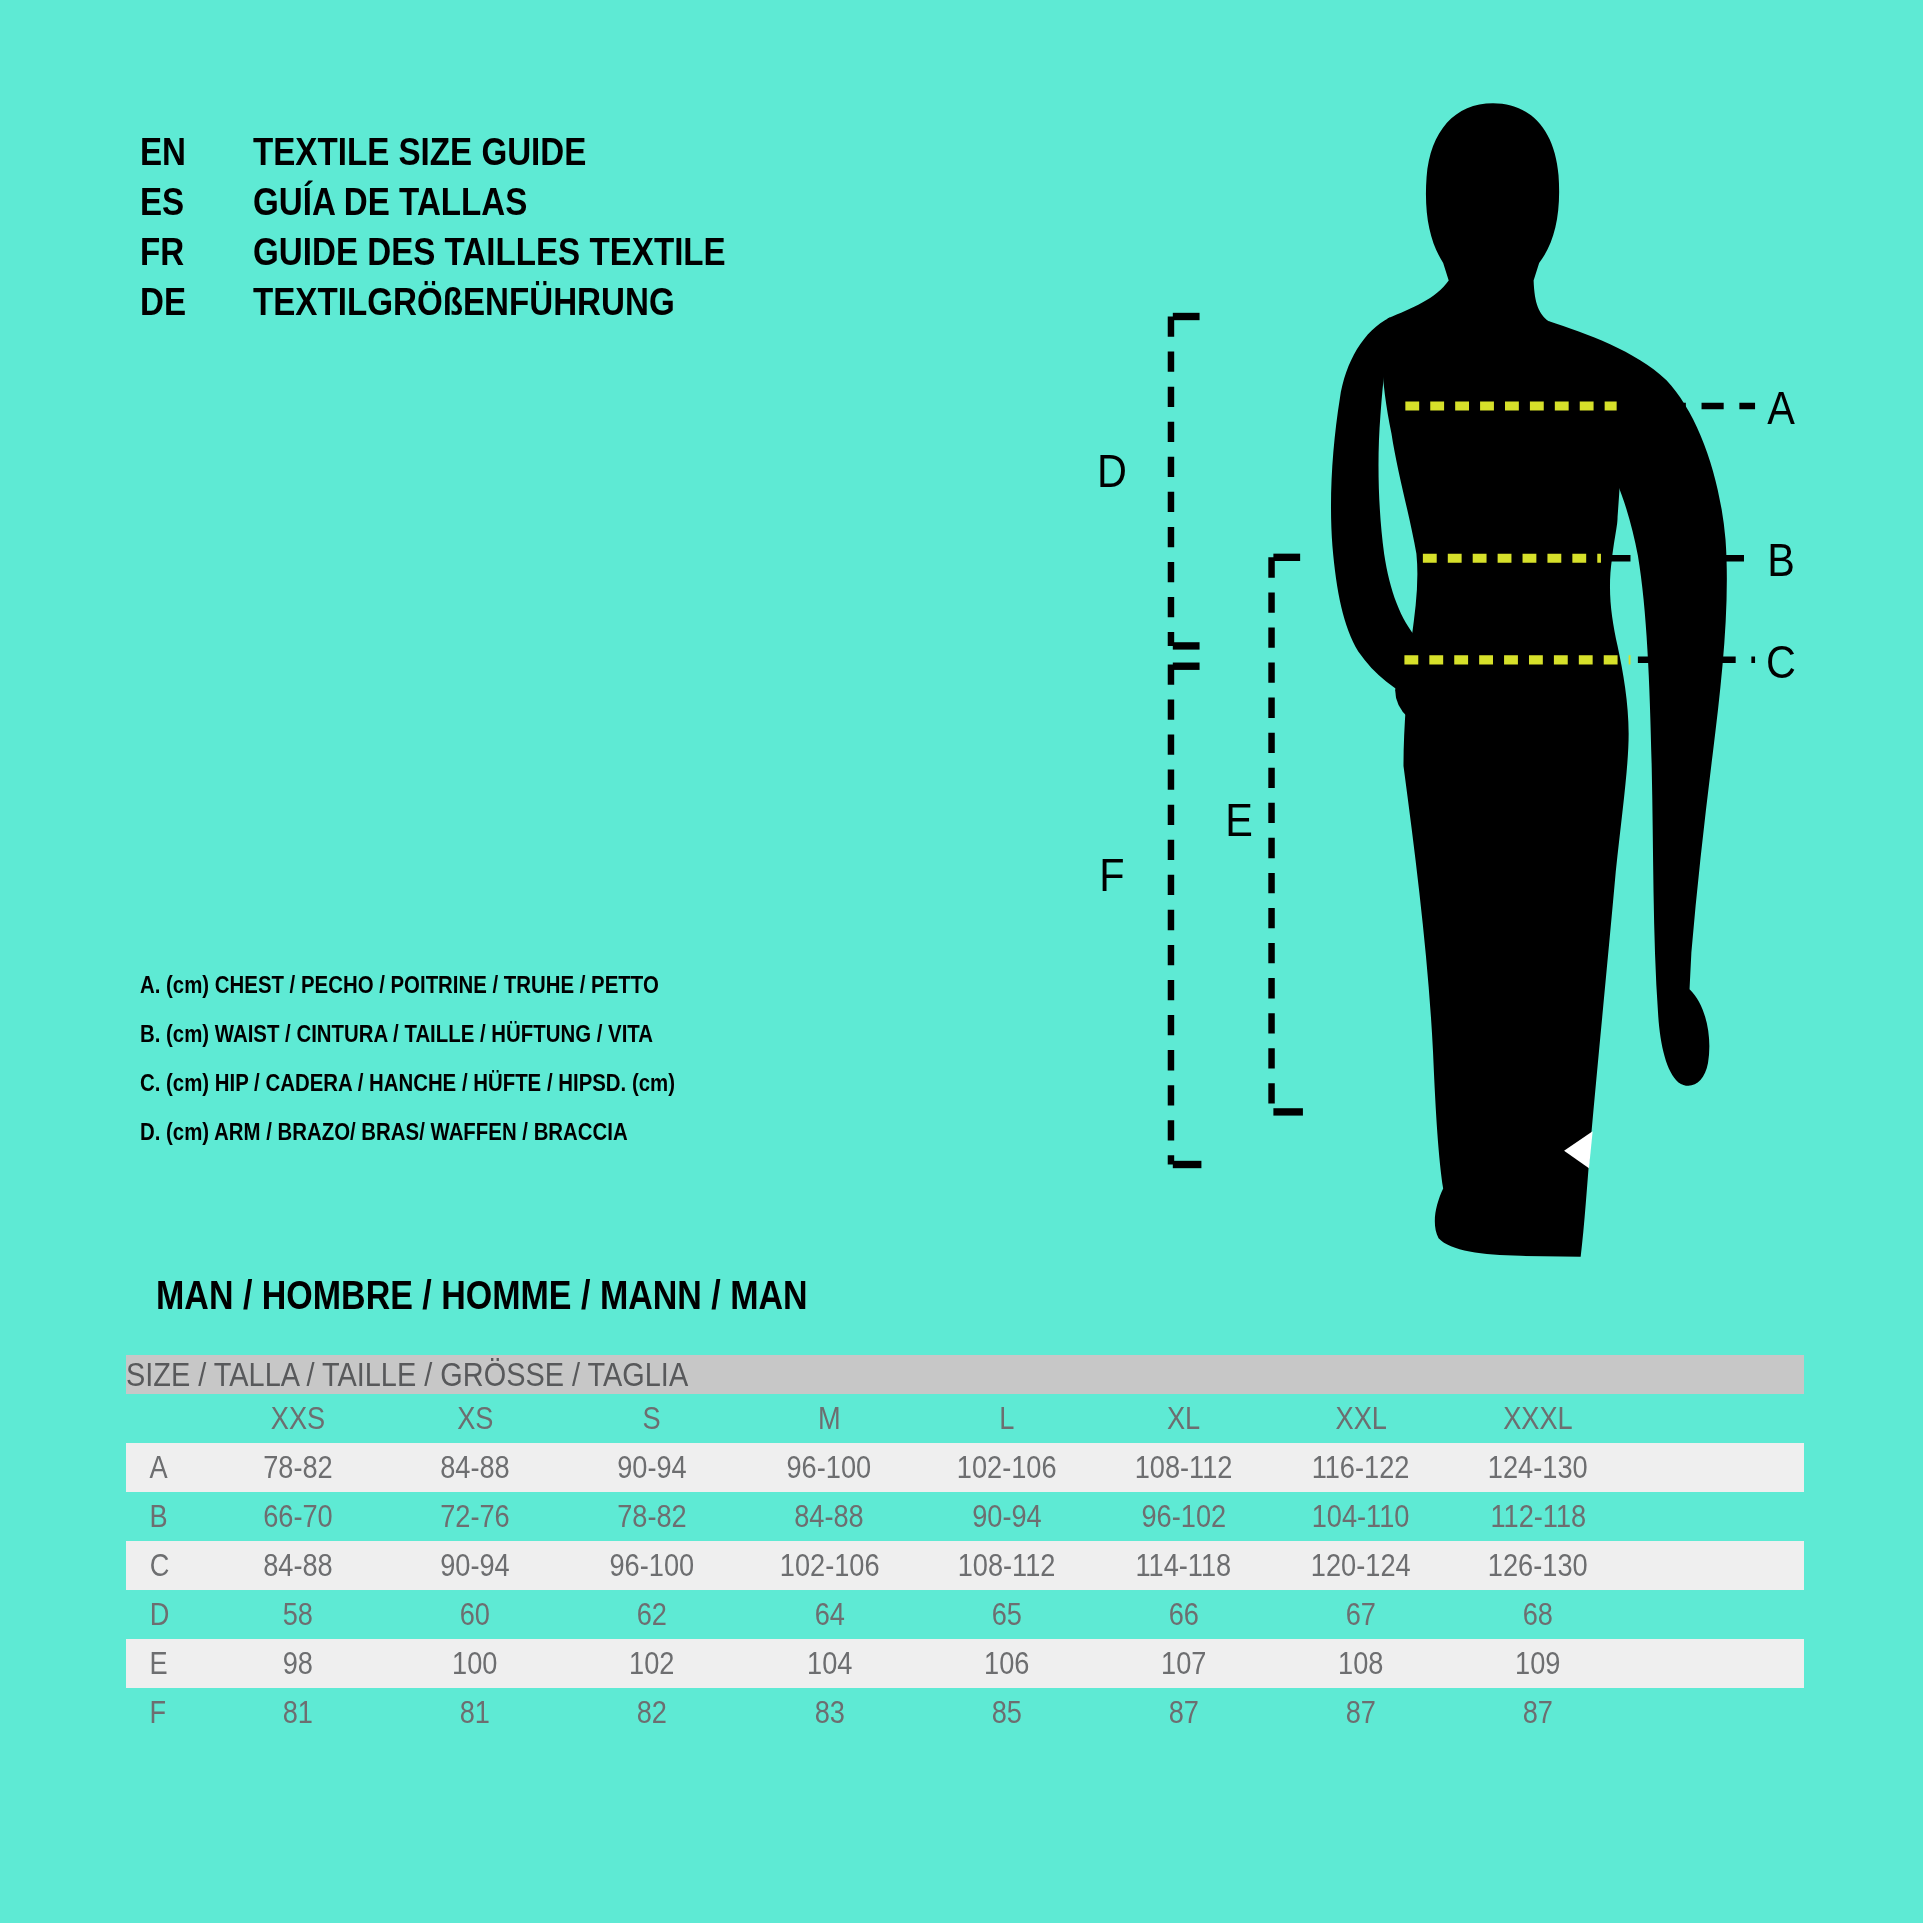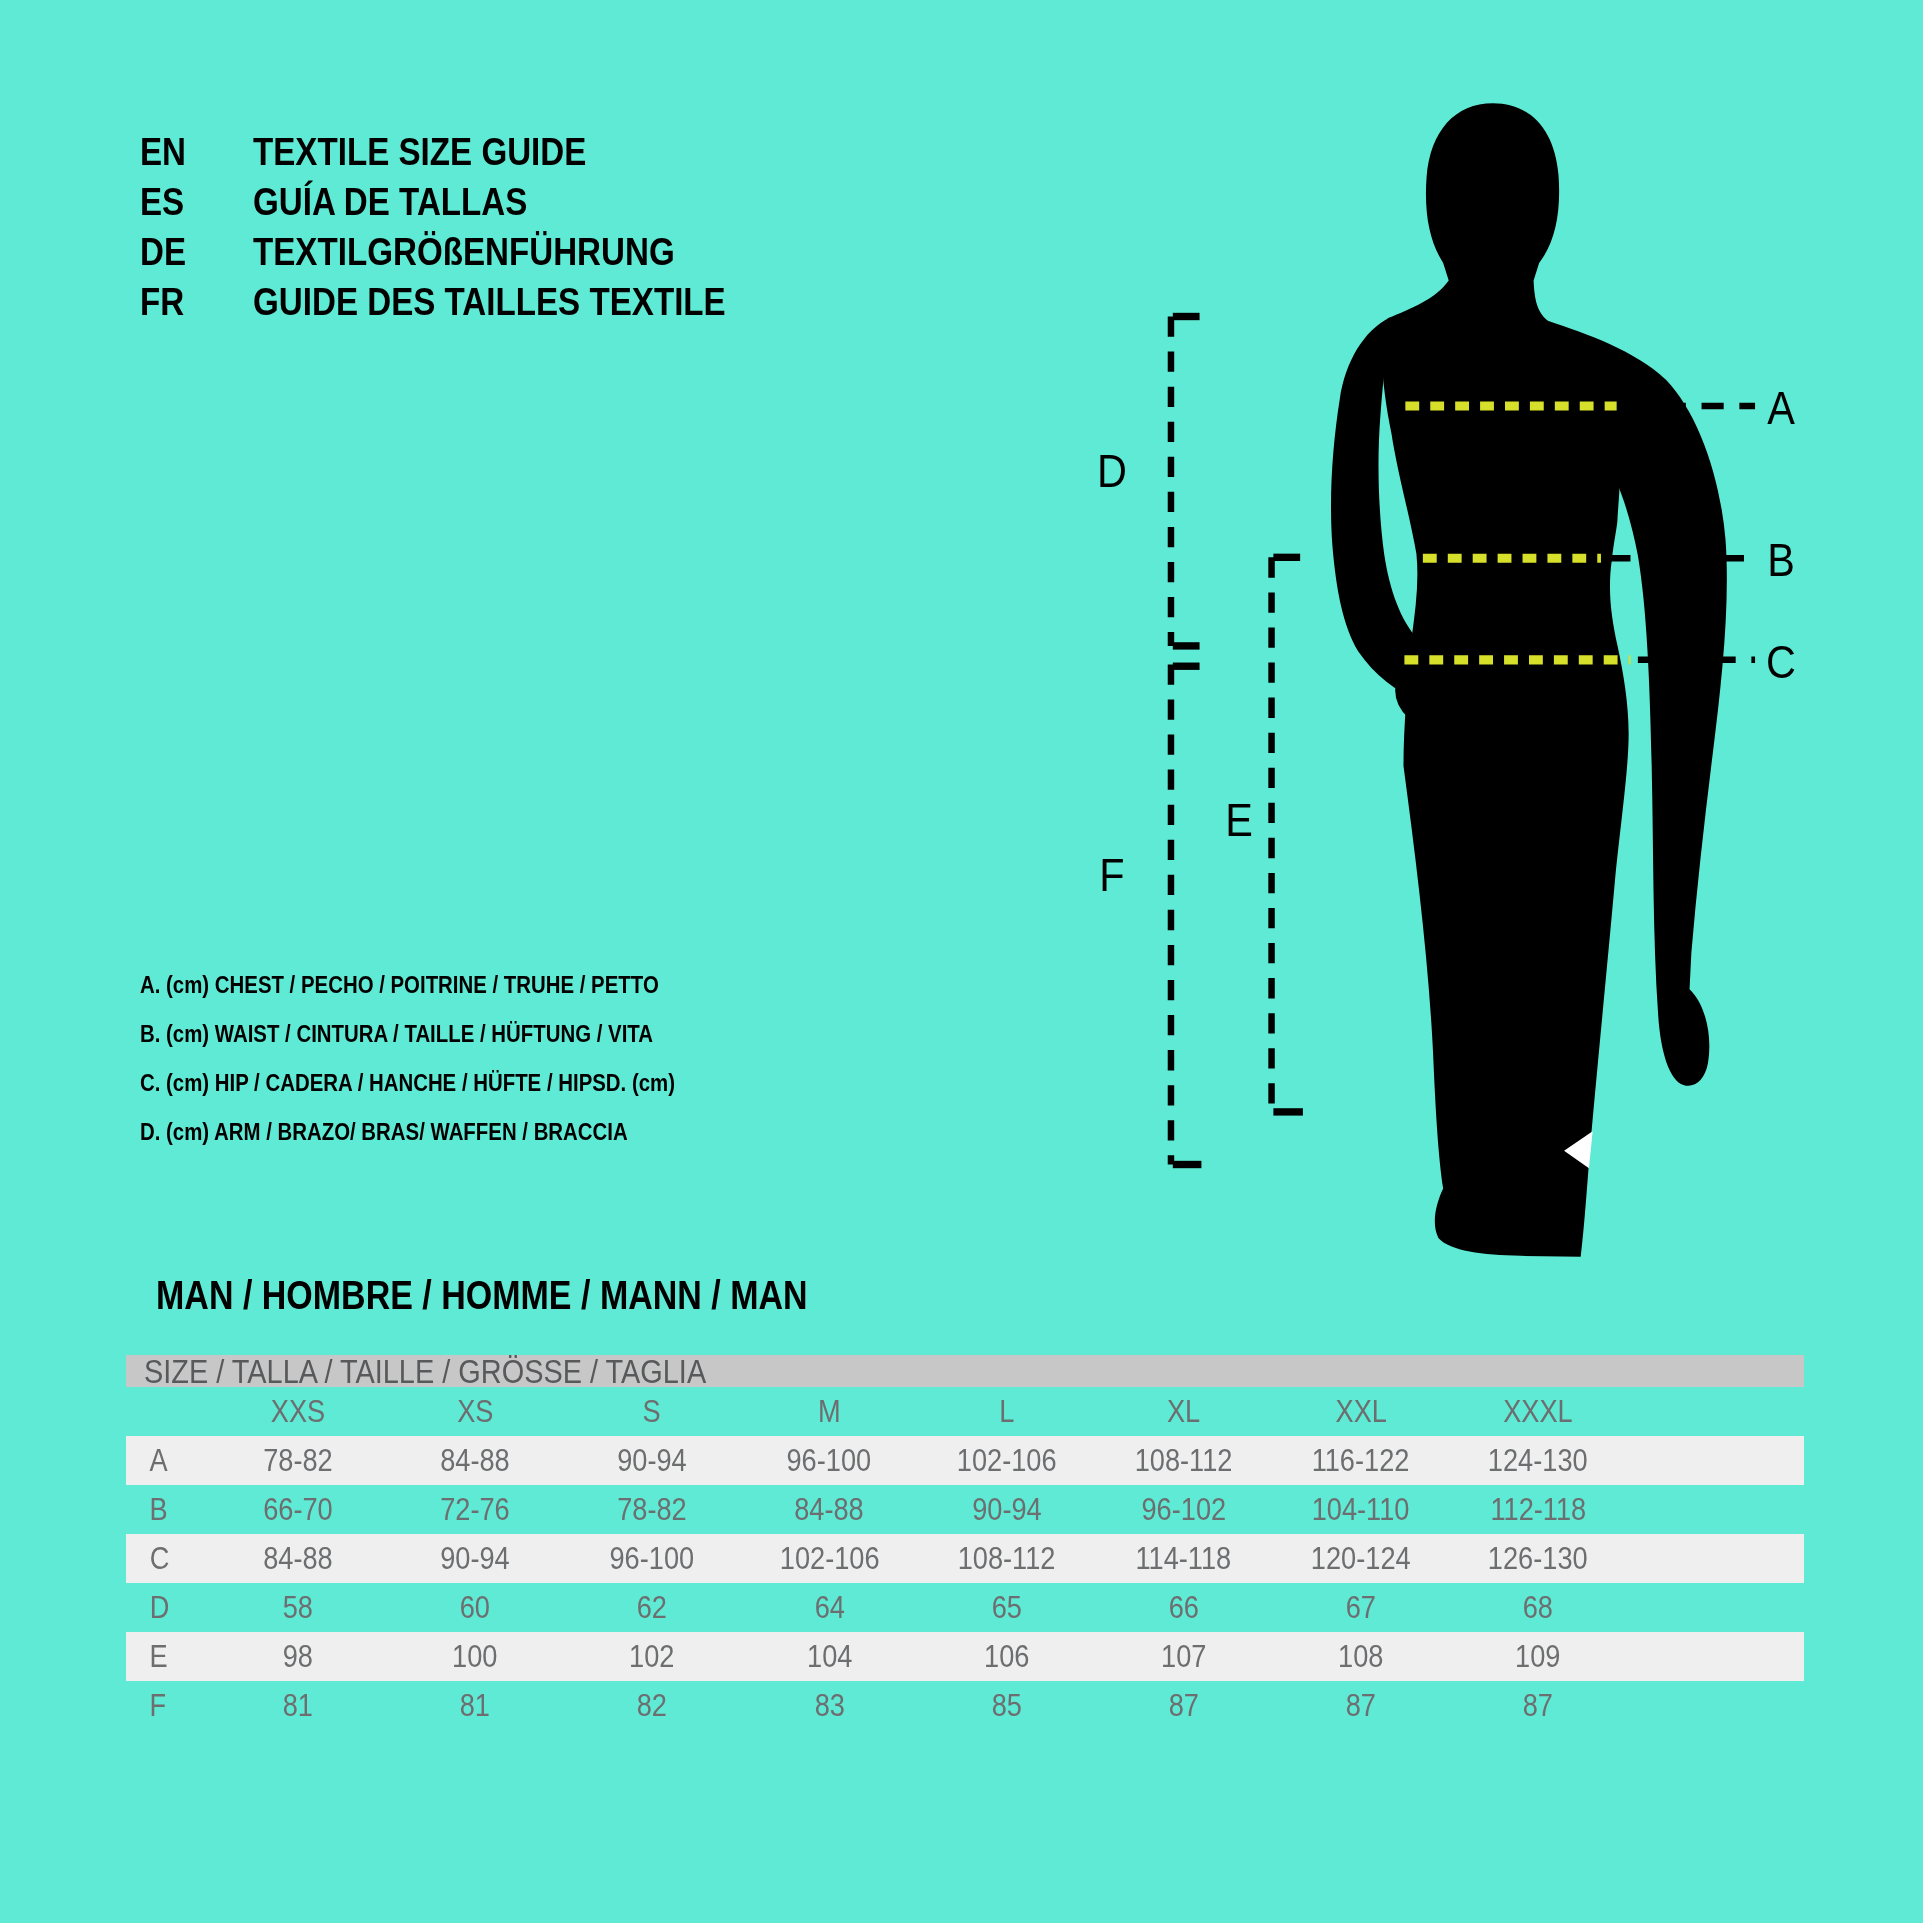--- a/index.html
+++ b/index.html
@@ -38,23 +38,23 @@
   
   .legend{position:absolute;left:140px;top:960px;}
   .legrow{height:49px;display:flex;align-items:center;font-size:24px;font-weight:bold;}
 
   
   .manline{position:absolute;left:156px;top:1272px;height:46px;display:flex;align-items:center;font-size:40px;font-weight:bold;}
 
   
   .sizetable{position:absolute;left:126px;top:1355px;width:1678px;}
   .ttitle{
-    height:32px;background:var(--hdr-bg);color:var(--hdr-text);
+    height:39px;background:var(--hdr-bg);color:var(--hdr-text);
     font-size:34px;display:flex;align-items:center;
-    padding-left:18px;box-sizing:border-box;
+    padding-left:0;box-sizing:border-box;
   }
   table.sg{border-collapse:collapse;table-layout:fixed;width:1678px;
     font-size:32px;color:var(--tbl-text);}
   table.sg td{height:49px;text-align:center;padding:0;vertical-align:middle;}
   table.sg td.rowlabel{text-align:left;padding-left:22px;}
   tr.striped{background:var(--stripe-bg);}
 </style>
 </head>
 <body>
 
@@ -147,26 +147,26 @@
   <div class="langs">
     <div class="lrow">
       <span class="lcode"><span class="cond">EN</span></span>
       <span class="cond">TEXTILE SIZE GUIDE</span>
     </div>
     <div class="lrow">
       <span class="lcode"><span class="cond">ES</span></span>
       <span class="cond">GUÍA DE TALLAS</span>
     </div>
     <div class="lrow">
+      <span class="lcode"><span class="cond">FR</span></span>
+      <span class="cond">GUIDE DES TAILLES TEXTILE</span>
+    </div>
+    <div class="lrow">
       <span class="lcode"><span class="cond">DE</span></span>
       <span class="cond">TEXTILGRÖßENFÜHRUNG</span>
-    </div>
-    <div class="lrow">
-      <span class="lcode"><span class="cond">FR</span></span>
-      <span class="cond">GUIDE DES TAILLES TEXTILE</span>
     </div>
   </div>
 
   <div class="mlabel" style="left:1781px;top:408px;">A</div>
   <div class="mlabel" style="left:1781px;top:560px;">B</div>
   <div class="mlabel" style="left:1781px;top:662px;">C</div>
   <div class="mlabel" style="left:1112px;top:471px;">D</div>
   <div class="mlabel" style="left:1239px;top:820px;">E</div>
   <div class="mlabel" style="left:1112px;top:875px;">F</div>
 

